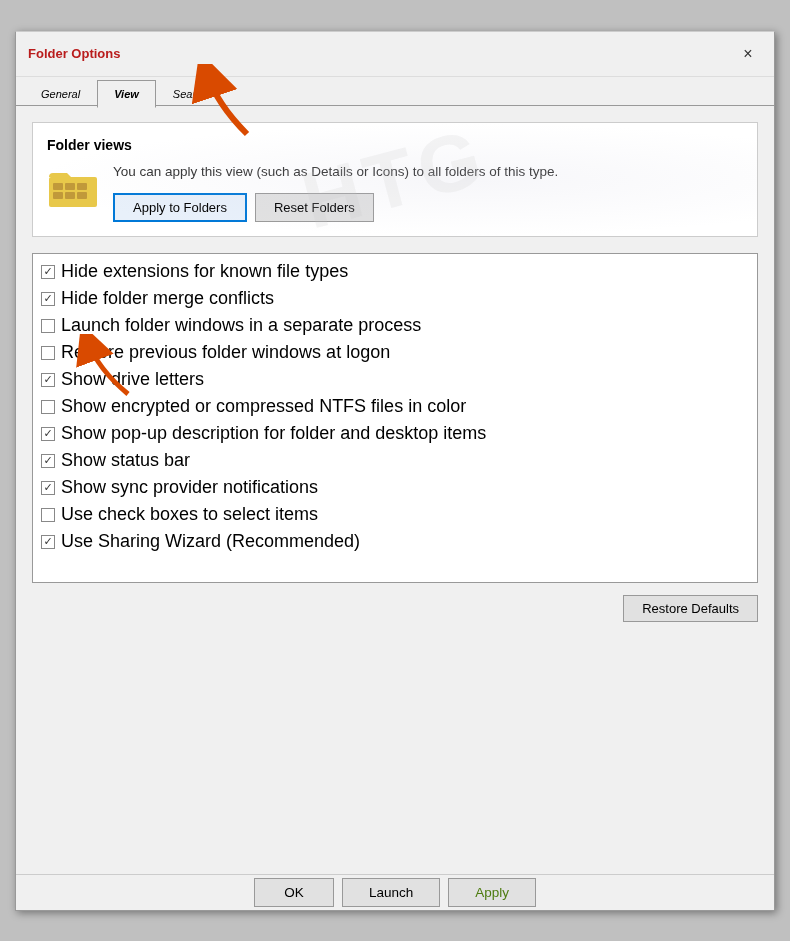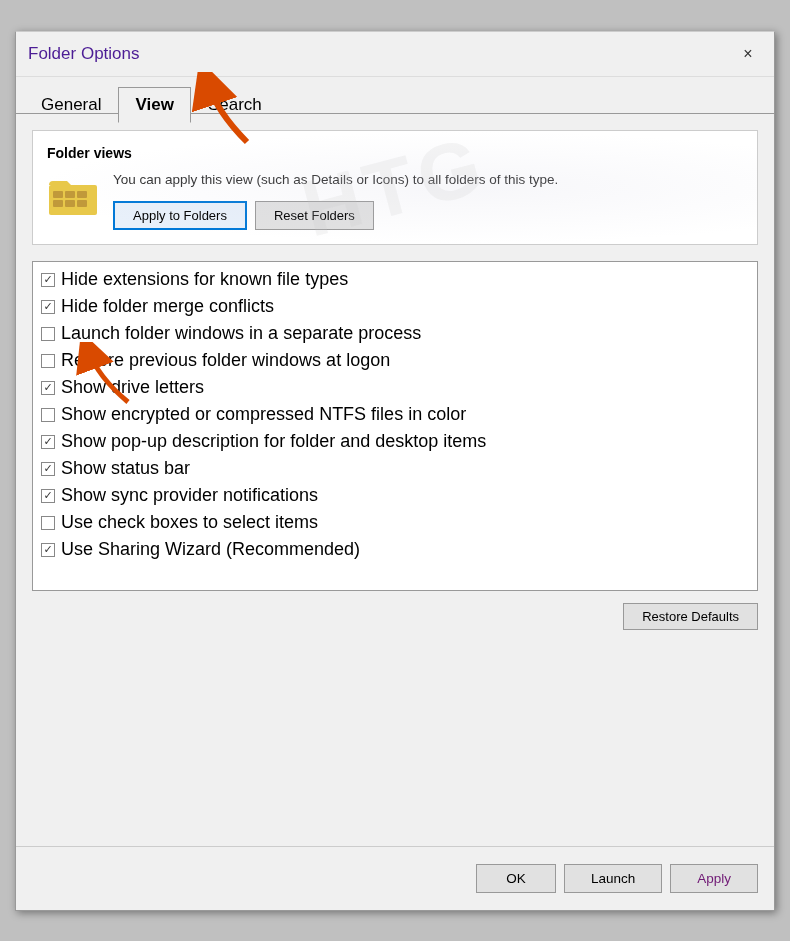--- a/index.html
+++ b/index.html
@@ -25,23 +25,23 @@
     }
     .title-bar {
       background: #f0f0f0;
       padding: 8px 12px;
       display: flex;
       align-items: center;
       justify-content: space-between;
       border-bottom: 1px solid #ddd;
     }
     .title-bar-title {
-      font-size: 17px;
-      font-weight: 400;
-      color: #4c1d95;
+      font-size: 13px;
+      font-weight: 700;
+      color: #b91c1c;
     }
     .close-btn {
       width: 28px;
       height: 28px;
       background: transparent;
       border: none;
       cursor: pointer;
       font-size: 16px;
       color: #333;
       display: flex;
@@ -53,24 +53,25 @@
       display: flex;
       padding: 0 8px;
       border-bottom: 1px solid #999;
       background: #f0f0f0;
       gap: 0;
     }
     .tab {
       padding: 7px 16px;
       cursor: pointer;
       border: 1px solid transparent;
-      font-size: 17px;
+      font-size: 11px;
       background: transparent;
       position: relative;
-      top: 10px;
+      top: 3px;
+      font-style: italic;
     }
     .tab.active {
       background: #f0f0f0;
       border: 1px solid #999;
       border-bottom: 1px solid #f0f0f0;
       font-weight: 600;
     }
     .content {
       padding: 16px;
       flex: 1;
@@ -183,37 +184,37 @@
       margin-top: 12px;
     }
     .restore-btn {
       padding: 5px 18px;
       font-size: 13px;
       cursor: pointer;
       border: 1px solid #999;
       background: #e1e1e1;
     }
     .dialog-footer {
-      padding: 17px 16px;
-      display: flex;
-      justify-content: flex-end;
+      padding: 3px 16px;
+      display: flex;
+      justify-content: center;
       gap: 8px;
       border-top: 1px solid #ccc;
       background: #f0f0f0;
     }
     .footer-btn {
       padding: 6px 26px;
       font-size: 13.5px;
       cursor: pointer;
       border: 1px solid #999;
       background: #e1e1e1;
       min-width: 80px;
     }
     .footer-btn.disabled {
-      color: #701a75;
+      color: #4d7c0f;
       cursor: default;
     }
     
     .arrow-annotation {
       position: absolute;
       pointer-events: none;
       z-index: 10;
     }
     
     .watermark {

